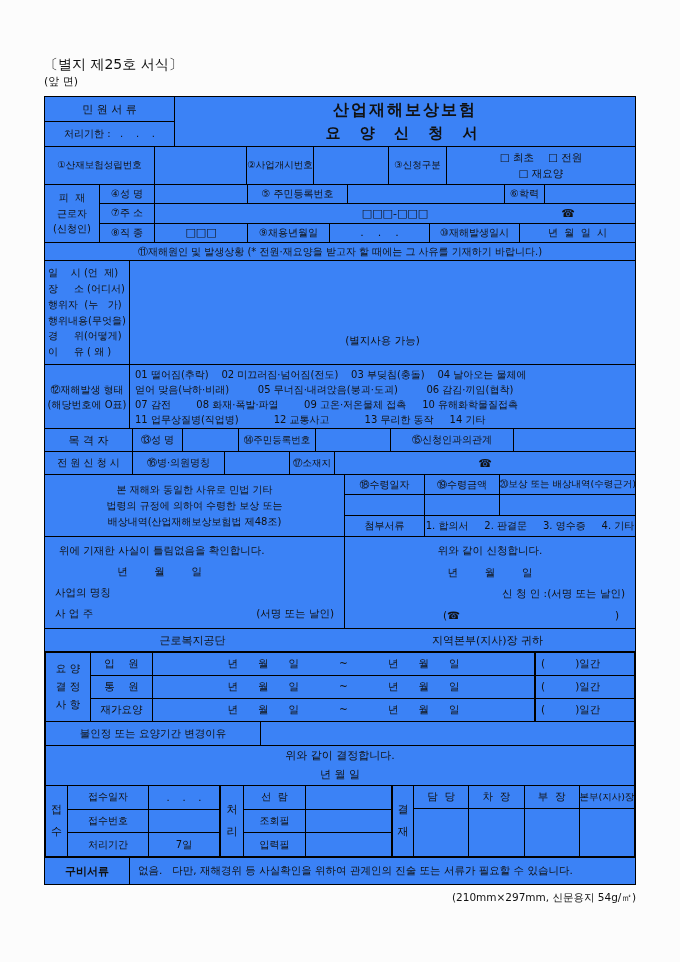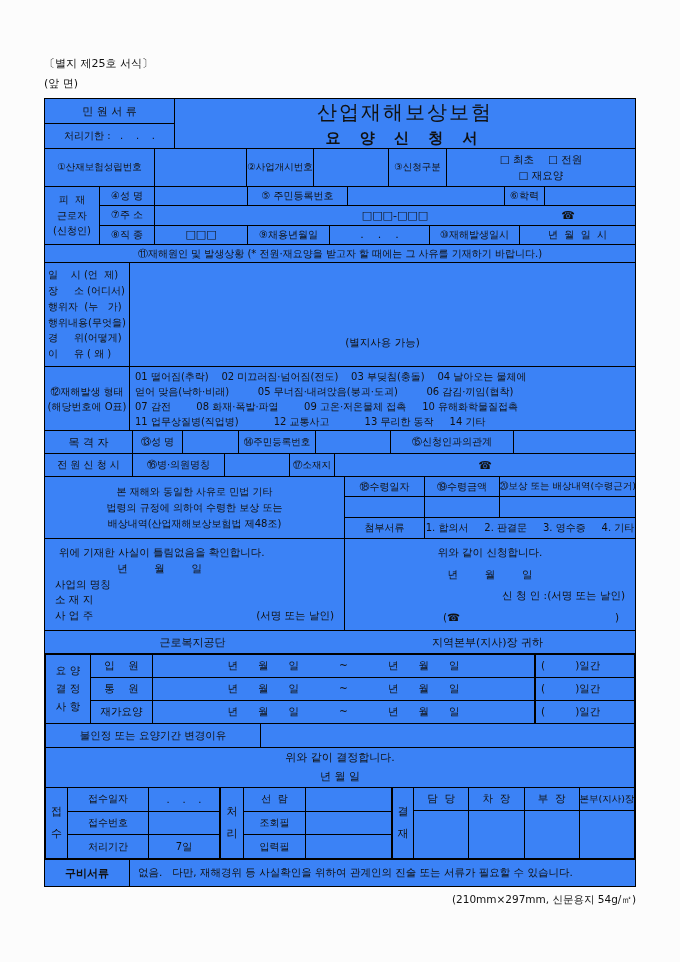--- a/index.html
+++ b/index.html
@@ -1,35 +1,35 @@
 <!DOCTYPE html>
 <html><head>
 <meta charset="utf-8">
 <style>
   *{box-sizing:border-box;margin:0;padding:0}
   html,body{width:680px;height:962px}
   body{background:#fcfcfc;color:#111;font-family:"DejaVu Sans","Liberation Sans",sans-serif;font-size:11px;position:relative;-webkit-font-smoothing:none}
   .sheet{position:absolute;left:44px;top:56px;width:592px}
-  .meta1{font-size:11px;margin-bottom:5px;white-space:pre}
+  .meta1{font-size:14px;white-space:pre}
   .meta2{display:flex;justify-content:space-between;font-size:11px;margin-bottom:7px;white-space:pre}
   .tbl{border:1px solid #000;background:#3b82f6}
   .r{display:flex;border-bottom:1px solid #000;align-items:stretch;min-width:0}
   .r.nob{border-bottom:none}
   .c{border-right:1px solid #000;display:flex;align-items:center;justify-content:center;white-space:pre;min-width:0;overflow:hidden}
   .c.end{border-right:none}
   .c.l{justify-content:flex-start}
   .col{display:flex;flex-direction:column;min-width:0}
   .sr{display:flex;border-bottom:1px solid #000;flex:1;min-width:0}
   .sr.nob{border-bottom:none}
   .vlab{flex-direction:column;line-height:1.55;text-align:center}
   .f105{font-size:10.5px}
   .f10{font-size:10px}
   .f95{font-size:9.5px}
   .b{font-weight:bold}
-  .title1{font-size:20px;font-weight:normal;letter-spacing:2px}
+  .title1{font-size:16px;font-weight:bold;letter-spacing:2px}
   .title2{font-size:15px;font-weight:bold;letter-spacing:7px;margin-top:3px}
   .optline{display:flex;gap:14px;justify-content:center}
   .agency{border:2px solid #000;margin:0 -1px}
   .thickL{border-left:2px solid #000}
   .footer{text-align:right;font-size:10.5px;margin-top:6px;white-space:pre}
 </style>
 </head>
 <body>
 
 <div class="sheet">
@@ -179,21 +179,20 @@
           <div class="c end f10" style="flex:1">1. 합의서     2. 판결문     3. 영수증     4. 기타</div>
         </div>
       </div>
     </div>
 
     <div class="r" style="height:92px">
       <div class="c col f105" style="flex:0 0 300px;align-items:stretch;justify-content:space-between;padding:7px 10px 7px 10px;text-align:left">
         <div style="padding-left:4px">위에 기재한 사실이 틀림없음을 확인합니다.</div>
         <div style="text-align:center;width:75%">년        월        일</div>
         <div>사업의 명칭</div>
-        <div>소 재 지</div>
         <div style="display:flex;justify-content:space-between">
           <span>사 업 주</span>
           <span>(서명 또는 날인)</span>
         </div>
       </div>
       <div class="c end col f105" style="flex:1;align-items:stretch;justify-content:space-between;padding:7px 10px">
         <div style="text-align:center">위와 같이 신청합니다.</div>
         <div style="text-align:center">년        월        일</div>
         <div style="display:flex;justify-content:flex-end;padding-left:10px">
           <span>신 청 인 :</span>

